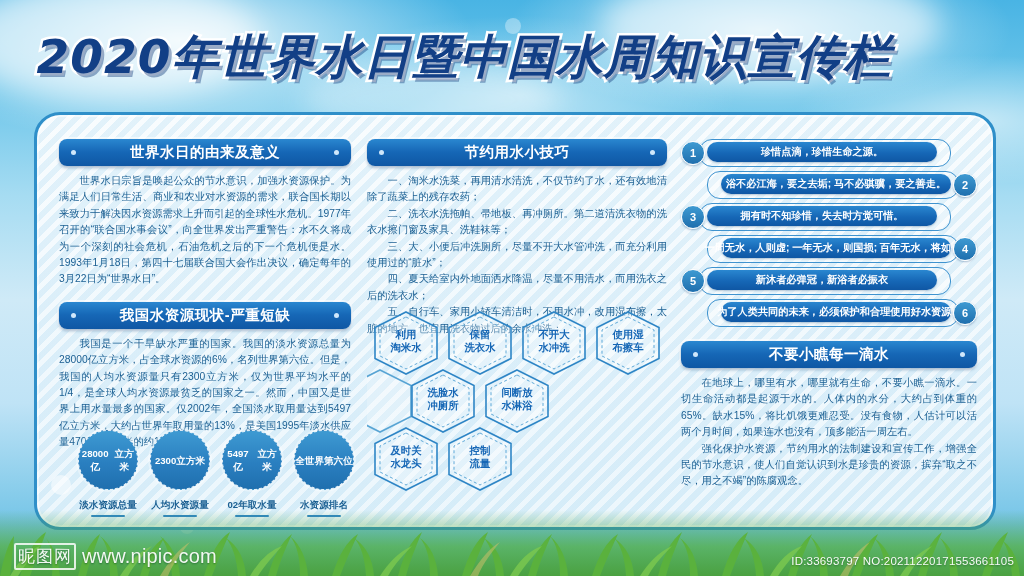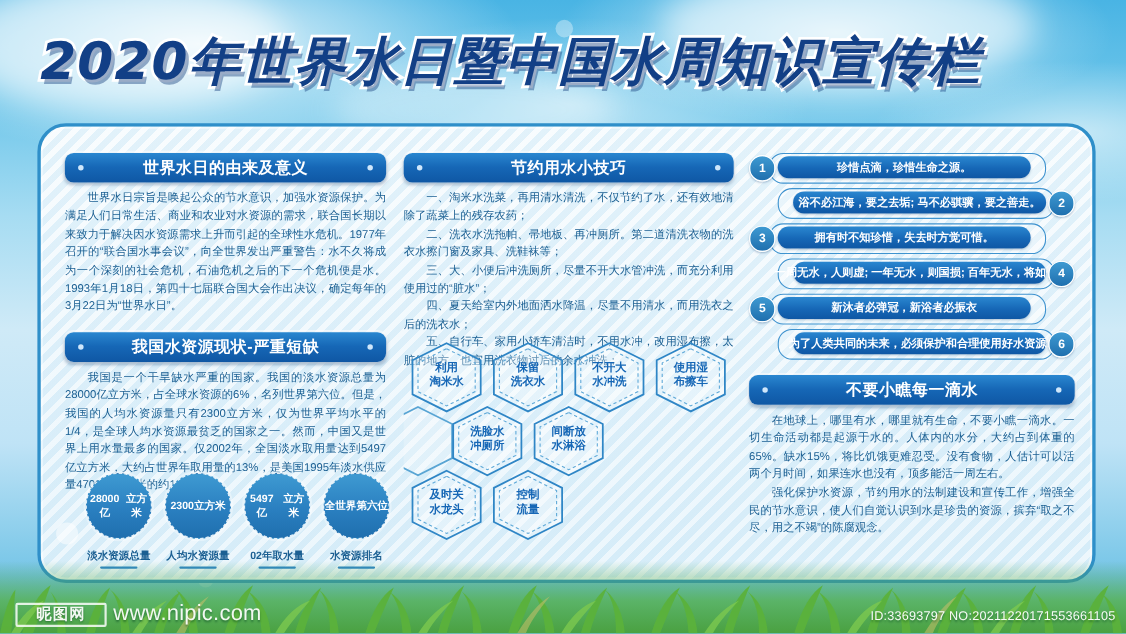--- a/index.html
+++ b/index.html
@@ -134,23 +134,23 @@
   }
   .qrow.left .qnum{left:0;}
   .qrow.right .qnum{right:0;}
 
   
   .wm{
     position:absolute;left:14px;bottom:6px;display:flex;align-items:center;gap:6px;
     color:#ffffff;opacity:.92;
   }
   .wm .logo{
-    font-size:14px;font-weight:bold;letter-spacing:1px;
+    font-size:17px;font-weight:normal;letter-spacing:1px;
     color:#fff;text-shadow:0 1px 2px rgba(0,60,30,.6);
-    border:2px solid rgba(255,255,255,.9);padding:0px 17px;border-radius:2px;
+    border:2px solid rgba(255,255,255,.9);padding:0px 2px;border-radius:2px;
   }
   .wm .url{font-size:20px;letter-spacing:.2px;text-shadow:0 1px 2px rgba(0,60,30,.55);}
   .idline{
     position:absolute;right:10px;bottom:9px;color:#ffffff;font-size:11.5px;
     opacity:.95;text-shadow:0 1px 2px rgba(0,60,30,.5);letter-spacing:.2px;
   }
 </style>
 </head>
 <body>
 

